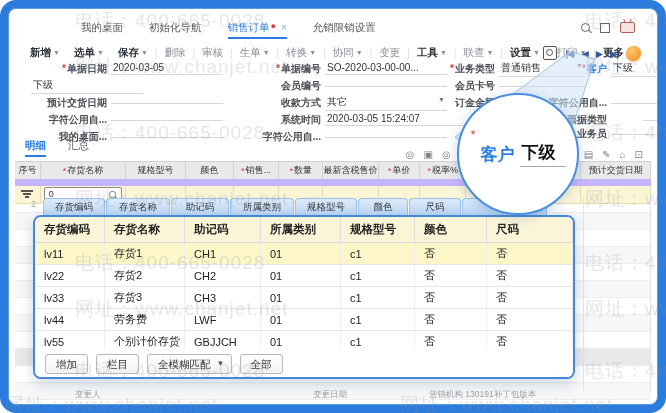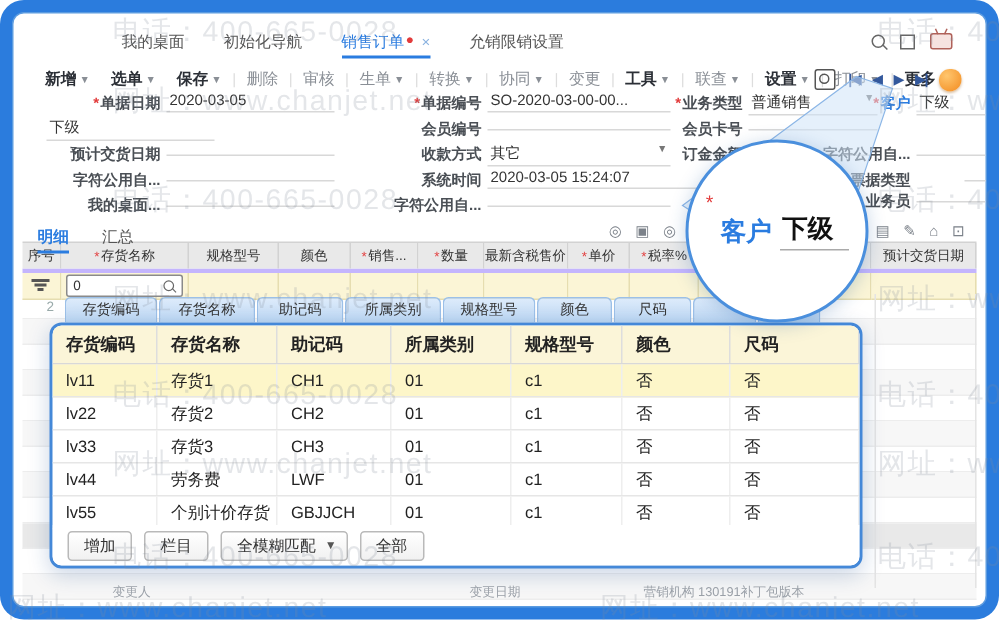--- a/index.html
+++ b/index.html
@@ -32,27 +32,27 @@
   .navg{letter-spacing:-1px;font-size:9.5px;color:#33589c;font-weight:bold;}
   .mascot{width:15px;height:15px;border-radius:50% 45% 55% 50%;background:radial-gradient(circle at 35% 30%,#ffc66e,#f28a1e);box-shadow:0 1px 2px rgba(150,80,0,.4);}
   
   .ff{position:absolute;height:15px;font-size:10px;display:flex;align-items:center;z-index:6;}
   .flabel{display:inline-block;text-align:right;color:#4a4f55;white-space:nowrap;font-weight:bold;}
   .flabel .star{color:#e23b3b;margin-right:1px;font-style:normal;}
   .flabel.link span{color:#2a7ce0;}
   .fval{display:inline-block;border-bottom:1px solid #d8d8d8;color:#333;margin-left:4px;padding:0 2px 1px;white-space:nowrap;position:relative;}
   .fval .caret{position:absolute;right:2px;top:1px;font-size:7px;color:#777;}
   
-  .dtabs{position:absolute;left:16px;top:142px;display:flex;gap:22px;font-size:10.5px;color:#555;z-index:6;text-align:right;}
+  .dtabs{position:absolute;left:16px;top:130px;display:flex;gap:22px;font-size:10.5px;color:#555;z-index:6;text-align:right;}
   .dtab.active{color:#2a7ce0;font-weight:bold;border-bottom:2px solid #2a7ce0;padding-bottom:2px;}
   .dicons{position:absolute;top:140px;right:14px;display:flex;gap:9px;font-size:10px;color:#7c828a;z-index:6;}
   .dicons .gap{width:96px;}
   
   .grid{position:absolute;left:6px;right:6px;top:152px;bottom:12px;z-index:1;}
-  .ghead{display:flex;height:17px;border-top:1px solid #d2d2d2;border-bottom:3px solid #c4b5fd;}
+  .ghead{display:flex;height:17px;border-top:1px solid #d2d2d2;border-bottom:7px solid #c4b5fd;}
   .gh{box-sizing:border-box;background:#e9e9e9;border-right:1px solid #d2d2d2;font-size:9px;color:#333;
      display:flex;align-items:center;justify-content:center;white-space:nowrap;overflow:hidden;}
   .gh .star{color:#e23b3b;margin-right:1px;}
   .frow{display:flex;height:18px;}
   .fc{box-sizing:border-box;background:#fbf5d6;border-right:1px solid #e6ddb0;border-bottom:1px solid #e6ddb0;position:relative;}
   .filtericon{position:absolute;left:6px;top:4px;width:12px;height:9px;}
   .filtericon i{display:block;background:#555;height:1.5px;margin:0 auto 1.5px;}
   .finput{position:absolute;left:3px;top:1px;right:3px;height:13px;border:1px solid #8a8a8a;border-radius:2px;background:#fff;
      font-size:9px;color:#333;padding:0 12px 0 4px;line-height:13px;}
   .finput .mag{position:absolute;right:4px;top:2px;transform:scale(.8);}

